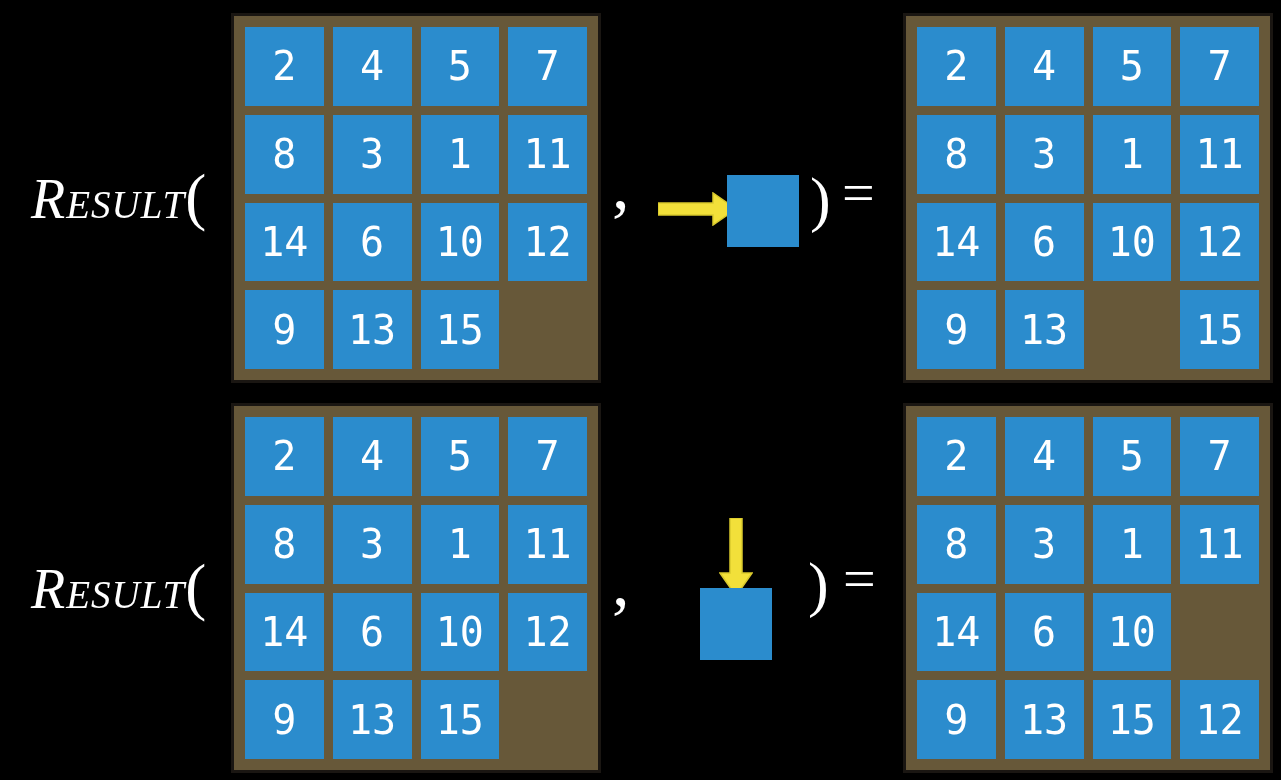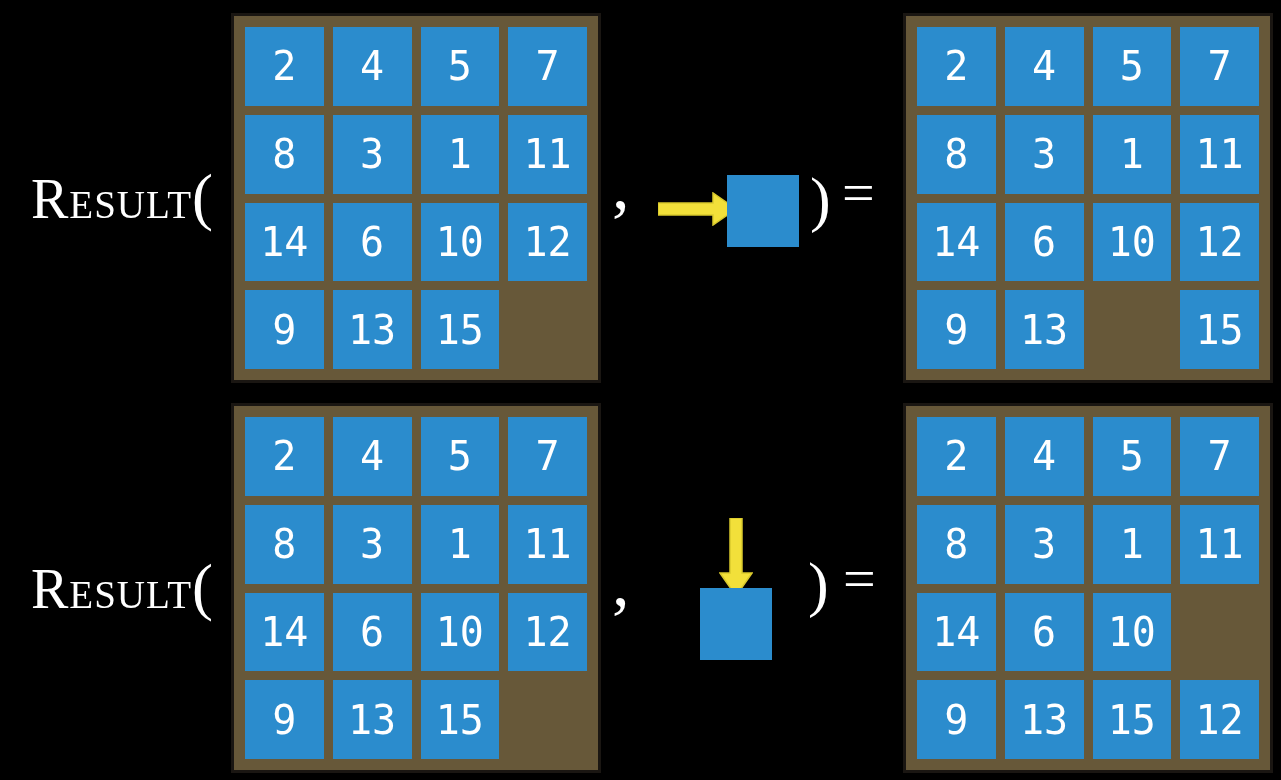--- a/index.html
+++ b/index.html
@@ -10,21 +10,21 @@
     overflow:hidden;
     font-family:"Liberation Serif", serif;
   }
   .func-label{
     position:absolute;
     color:var(--text,#fff);
     font-size:56px;
     line-height:1;
     white-space:nowrap;
   }
-  .func-label .sc{ font-variant:small-caps; letter-spacing:1px; }
+  .func-label .sc{ font-variant:small-caps; letter-spacing:1px;font-style:italic; }
   .func-label .paren{ font-size:63px; }
   .sym{
     position:absolute;
     color:var(--text,#fff);
     line-height:1;
   }
   .comma{ font-size:70px; }
   .cparen{ font-size:62px; }
   .equals{ font-size:58px; }
   .board{

